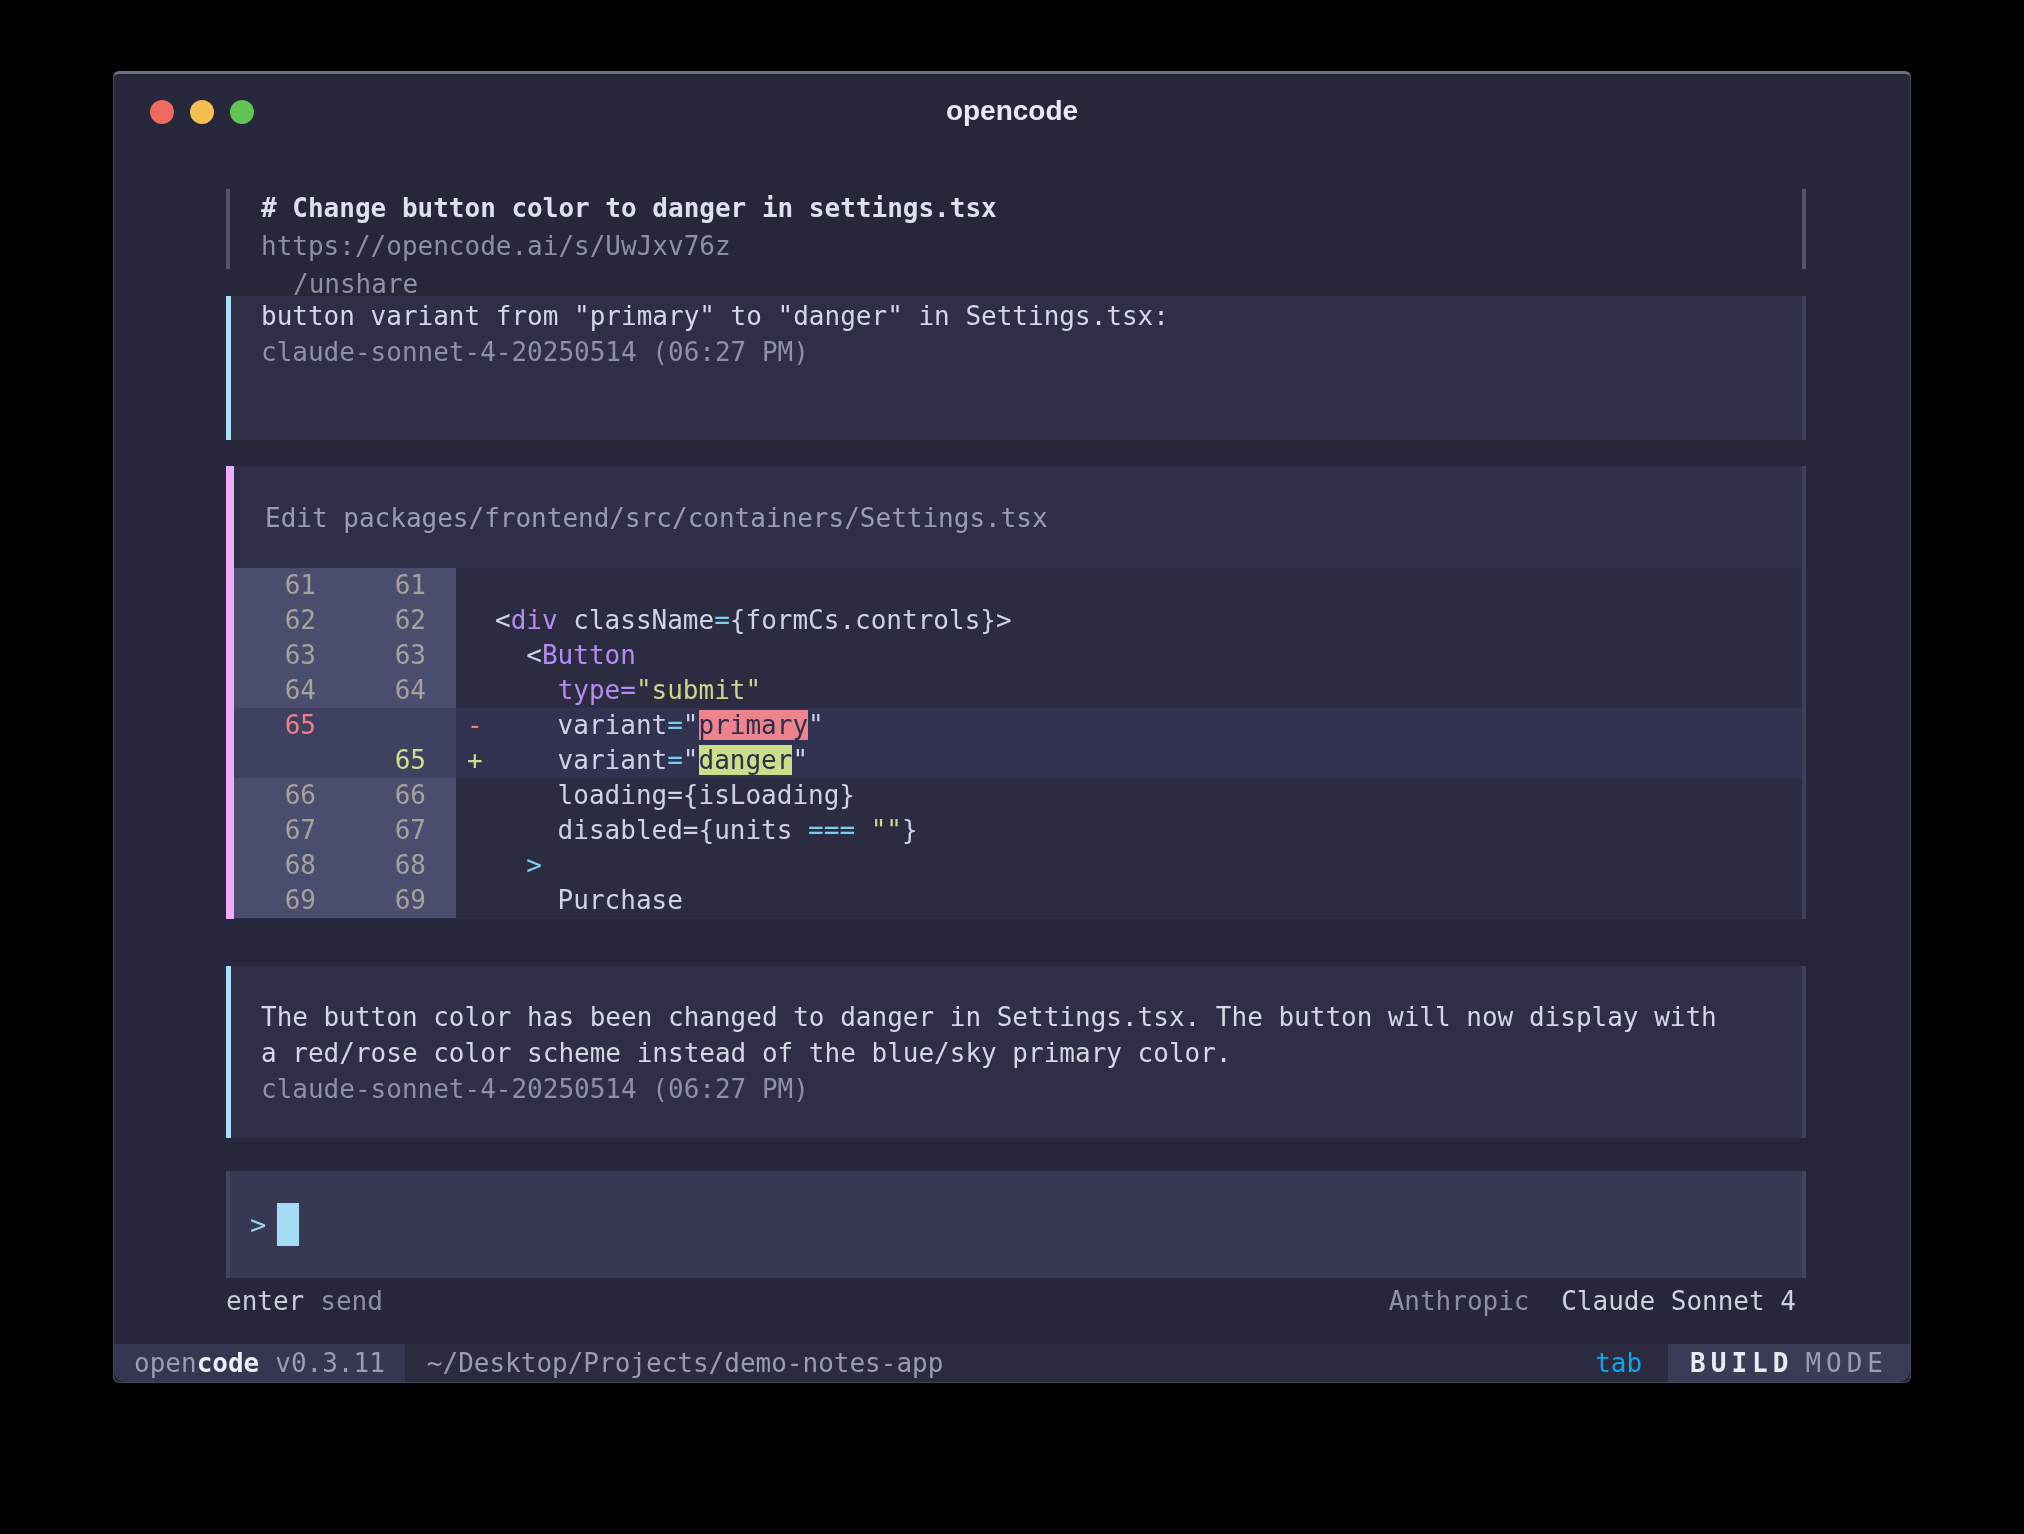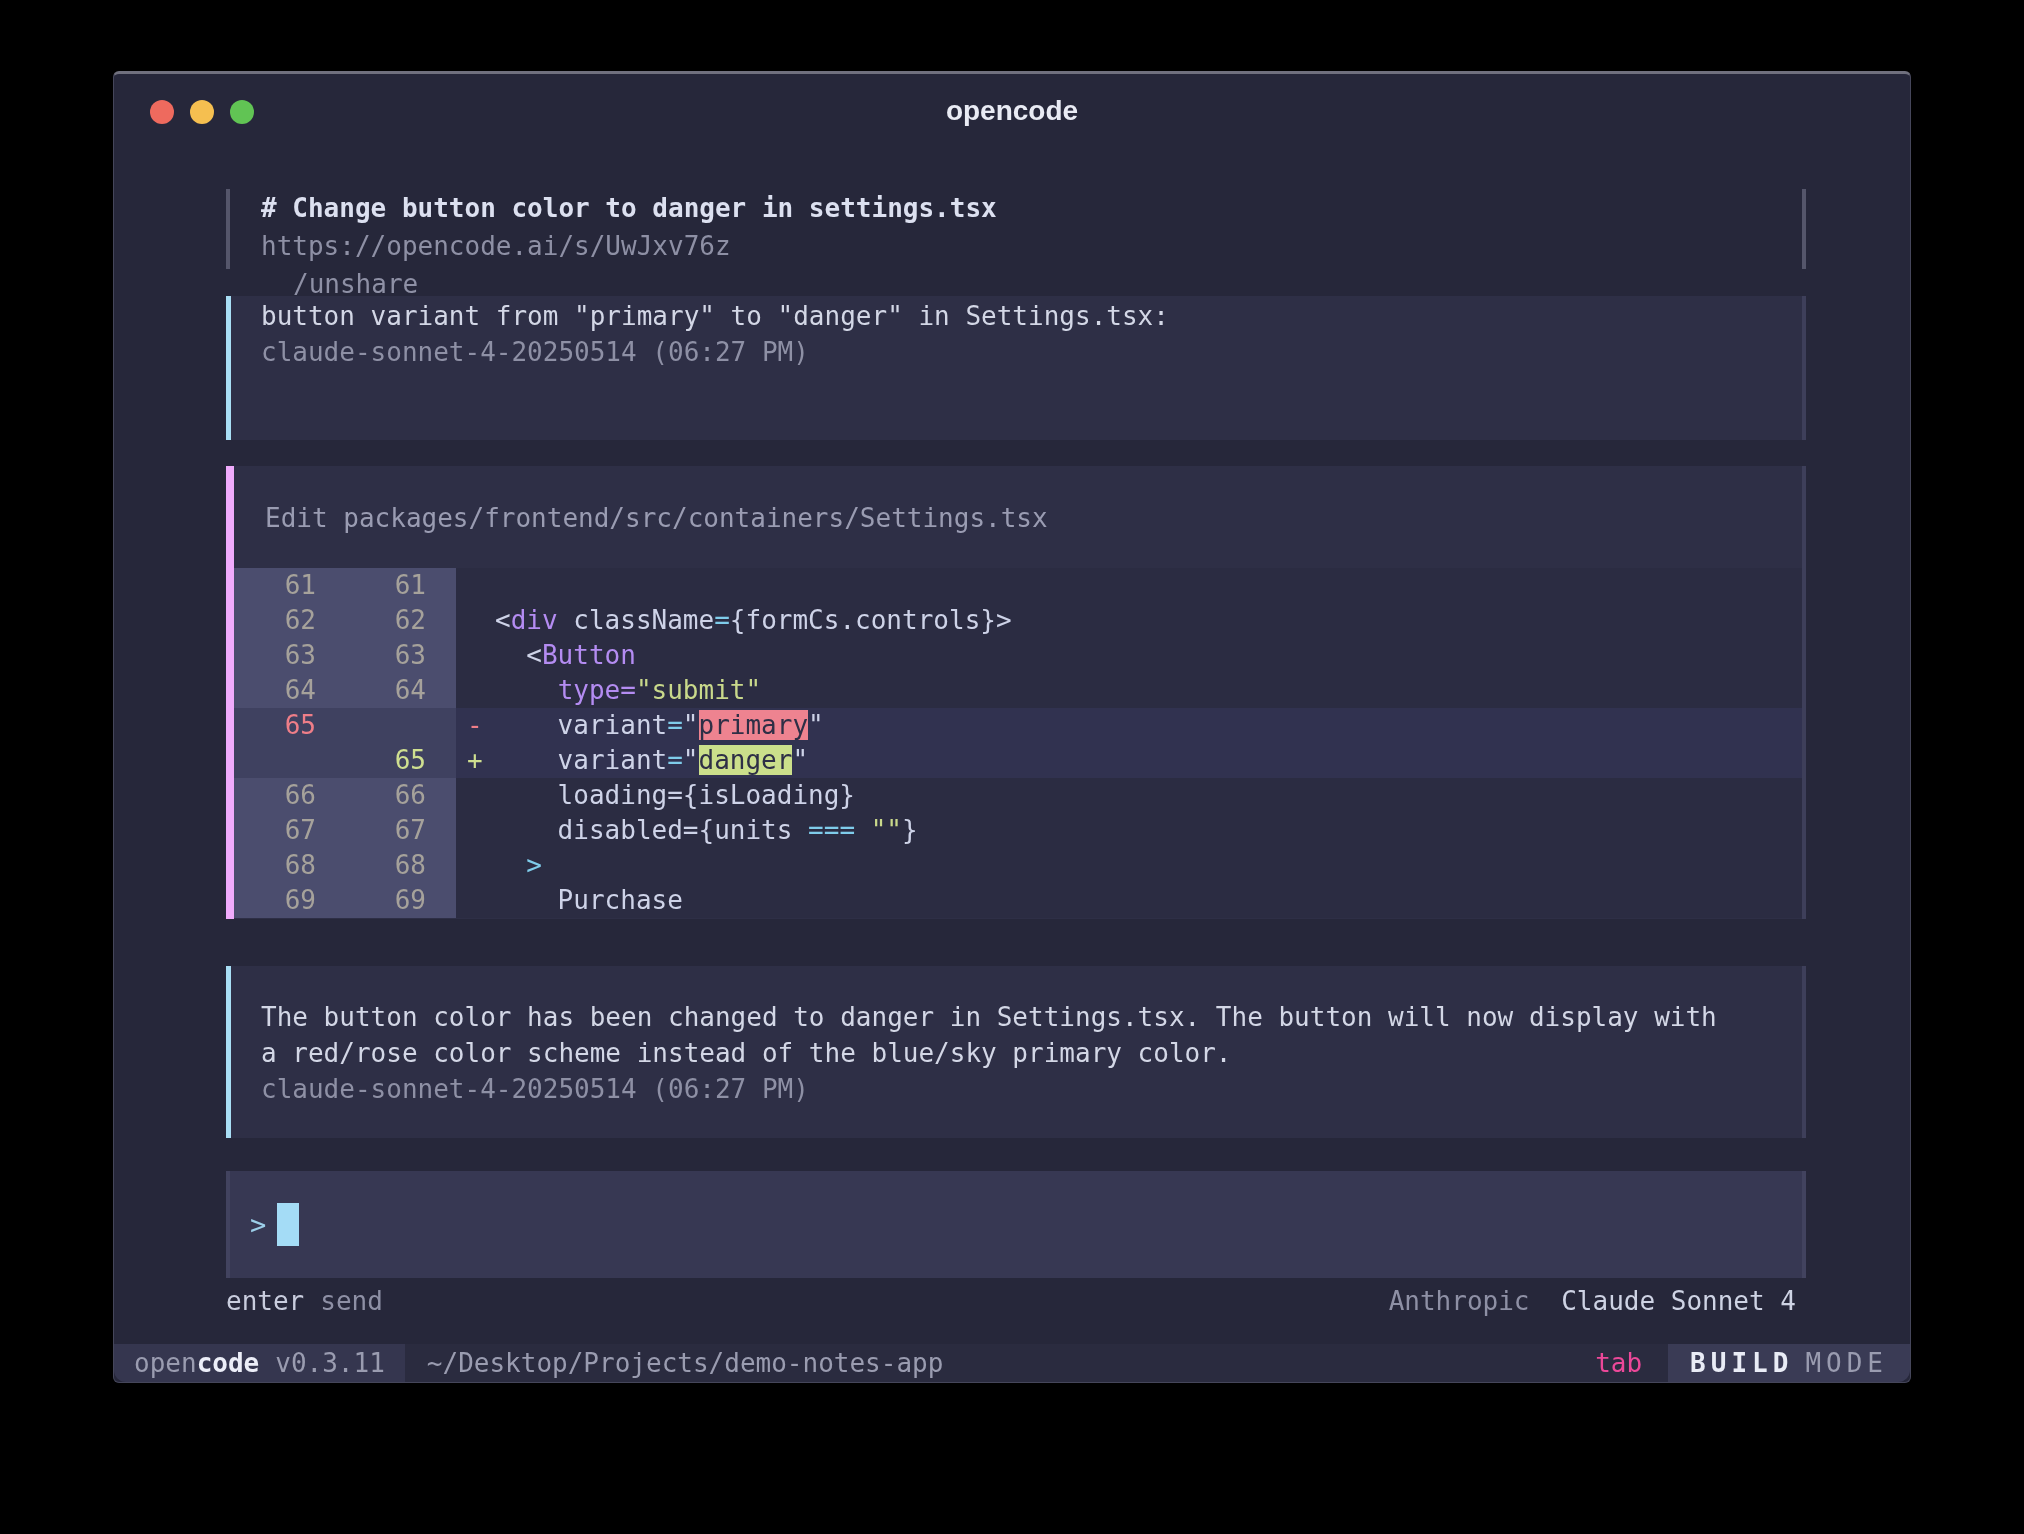--- a/index.html
+++ b/index.html
@@ -75,21 +75,21 @@
 
   
   .statusbar{position:absolute;left:0;bottom:0;width:100%;height:38px;background:#2a2b3f;
     border-radius:0 0 12px 12px;display:flex;align-items:stretch;overflow:hidden;}
   .chip{display:flex;align-items:center;background:#35364f;padding:0 20px;}
   .sb-open{color:#9a9cb0;}
   .sb-code{color:#eceef8;font-weight:bold;}
   .sb-version{color:#9a9cb0;margin-left:16px;}
   .sb-path{display:flex;align-items:center;color:#9a9cb0;margin-left:22px;}
   .sb-right{margin-left:auto;display:flex;align-items:stretch;}
-  .sb-tab{display:flex;align-items:center;color:#ec4899;margin-right:26px;}
+  .sb-tab{display:flex;align-items:center;color:#0ea5e9;margin-right:26px;}
   .mode-chip{display:flex;align-items:center;background:#3a3b55;padding:0 22px;}
   .sb-build{color:#e9ecf6;font-weight:bold;letter-spacing:5px;}
   .sb-mode{color:#9a9cb0;letter-spacing:5px;margin-left:12px;}
 </style>
 </head>
 <body>
 
 <div class="window">
 
   <div class="titlebar">

